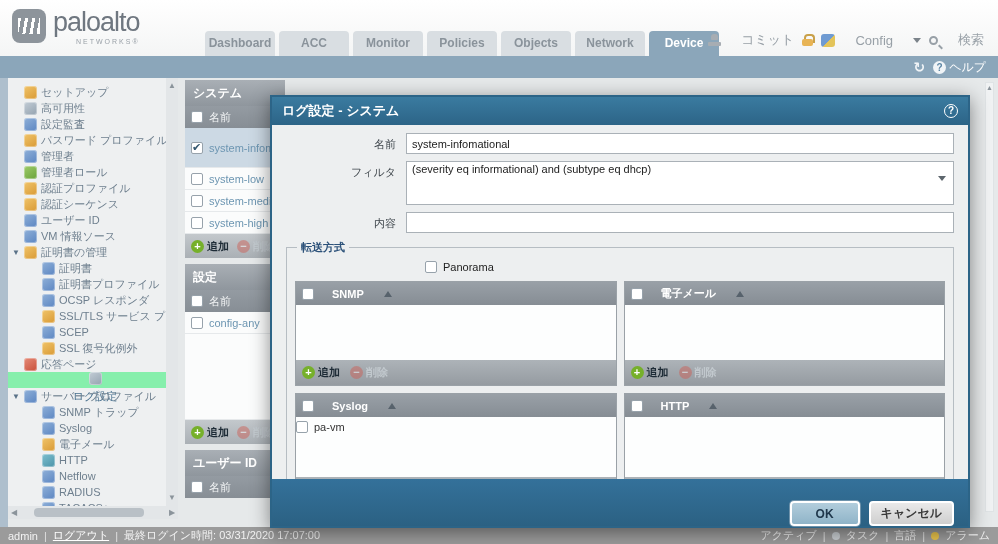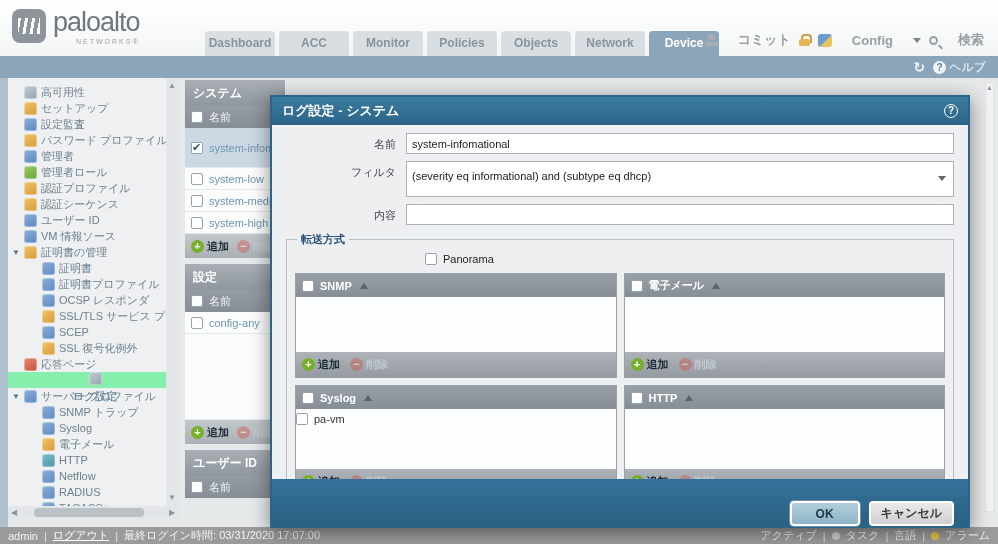--- a/index.html
+++ b/index.html
@@ -19,21 +19,21 @@
   .logo-texts { line-height:1; }
   .logo-brand { font-size:27px; color:#6e7770; letter-spacing:-1px; color:#6f7780; }
   .logo-sub { font-size:7px; letter-spacing:2px; color:#9aa1a8; text-align:right; margin-top:2px; }
   .tabs { position:absolute; left:205px; bottom:0; display:flex; }
   .tab { width:70px; height:25px; line-height:25px; text-align:center; margin-right:4px;
     background:#d9dee2; color:#8a939b; font-weight:bold; font-size:12px;
     border-radius:4px 4px 0 0; cursor:default; }
   .tab.active { background:#8ba6ba; color:#fff; }
   .utilities { position:absolute; right:14px; bottom:7px; display:flex; align-items:center; gap:8px;
     color:#98a0a7; font-size:13px; }
-  .util-item { display:flex; align-items:center; gap:20px;font-weight:bold; }
+  .util-item { display:flex; align-items:center; gap:20px; }
   
   .ico-stamp { width:13px; height:12px; position:relative; }
   .ico-stamp::before { content:""; position:absolute; left:3px; top:0; width:7px; height:6px; background:#a7adb3; border-radius:3px 3px 1px 1px; }
   .ico-stamp::after { content:""; position:absolute; left:0; bottom:0; width:13px; height:4px; background:#a7adb3; border-radius:1px; }
   .ico-lock { width:11px; height:12px; position:relative; }
   .ico-lock::before { content:""; position:absolute; left:2px; top:0; width:7px; height:7px; border:2px solid #c9a14a; border-bottom:none; border-radius:4px 4px 0 0; }
   .ico-lock::after { content:""; position:absolute; left:0; bottom:0; width:11px; height:7px; background:#e8b455; border-radius:2px; }
   .ico-config { width:14px; height:13px; background:linear-gradient(135deg,#6f9bd2 55%,#e3c45a 55%); border-radius:3px; }
   .caret-down { width:0; height:0; border-left:4px solid transparent; border-right:4px solid transparent; border-top:5px solid #7b838a; }
   .ico-search { width:9px; height:9px; border:2px solid #98a0a7; border-radius:50%; position:relative; }
@@ -101,29 +101,29 @@
   .modal { position:absolute; left:270px; top:95px; width:700px; height:433px; z-index:10;
     background:#edeff0; border:2px solid #2c6487; box-shadow:0 4px 18px rgba(0,0,0,.45); }
   .modal-title { height:28px; background:linear-gradient(#3a7ba0,#2c6487); color:#fff; font-weight:bold;
     font-size:13px; display:flex; align-items:center; padding:0 10px; }
   .modal-title .help-circ { margin-left:auto; background:transparent; border:1.5px solid #fff; color:#fff; width:14px; height:14px; line-height:12px; }
   .modal-body { padding:8px 14px 0 14px; }
   .frow { display:flex; align-items:flex-start; margin-bottom:7px; }
   .flabel { width:120px; text-align:right; padding-right:10px; color:#3f464c; padding-top:4px; }
   .tinput { flex:1; height:21px; border:1px solid #aab1b7; background:#fff; padding:0 5px;
     font-family:inherit; font-size:11px; color:#222; }
-  .filter-box { flex:1; height:36px; border:1px solid #aab1b7; background:#fff; position:relative;
-    padding:8px 22px 0 5px; color:#222; }
+  .filter-box { flex:1; height:44px; border:1px solid #aab1b7; background:#fff; position:relative;
+    padding:1px 22px 0 5px; color:#222; }
   .filter-box .caret-down { position:absolute; right:7px; top:14px; border-top-color:#5d666d; }
   fieldset.fwd { border:1px solid #b6bdc3; margin-top:2px; padding:2px 8px 8px 8px; }
   fieldset.fwd legend { color:#2d527a; font-weight:bold; padding:0 4px; margin-left:2px; }
   .pano-row { display:flex; align-items:flex-end; gap:6px; margin:4px 0 8px 130px; color:#222; }
   .panel-grid { display:grid; grid-template-columns:1fr 1fr; gap:7px; }
   .panel { border:1px solid #9aa1a7; background:#fff; }
-  .panel-hdr { height:23px; display:flex; align-items:center; gap:6px; padding:0 6px;
+  .panel-hdr { height:23px; display:flex; align-items:center; gap:18px; padding:0 6px;
     background:linear-gradient(#99a0a7,#868d94); color:#fff; font-weight:bold; }
   .sort-up { width:0; height:0; border-left:4px solid transparent; border-right:4px solid transparent;
     border-bottom:6px solid #57626c; margin-left:2px; }
   .panel-body { background:#fdfefe; }
   .panel-body.h1 { height:55px; } .panel-body.h2 { height:60px; }
   .prow { display:flex; align-items:center; gap:6px; height:20px; color:#333; }
   .panel-foot { height:25px; display:flex; align-items:center; gap:10px; padding-left:6px;
     background:linear-gradient(#adb3b8,#959ba1); }
   .modal-foot { position:absolute; left:0; right:0; bottom:0; height:47px;
     background:linear-gradient(#34719a,#2b6183); display:flex; align-items:flex-end; justify-content:flex-end; gap:9px; padding-right:14px; }
@@ -185,26 +185,26 @@
     <div class="toolbar-help">
       <span class="help-circ">?</span>
       <span>ヘルプ</span>
     </div>
   </div>
 
   <div class="left-strip"></div>
 
   <div class="sidebar">
     <div class="side-item">
+        <span class="sico or"></span>
+        <span>セットアップ</span>
+      </div>
+    <div class="side-item">
         <span class="sico gy"></span>
         <span>高可用性</span>
-      </div>
-    <div class="side-item">
-        <span class="sico or"></span>
-        <span>セットアップ</span>
       </div>
     <div class="side-item">
         <span class="sico"></span>
         <span>設定監査</span>
       </div>
     <div class="side-item">
         <span class="sico or"></span>
         <span>パスワード プロファイル</span>
       </div>
     <div class="side-item">

